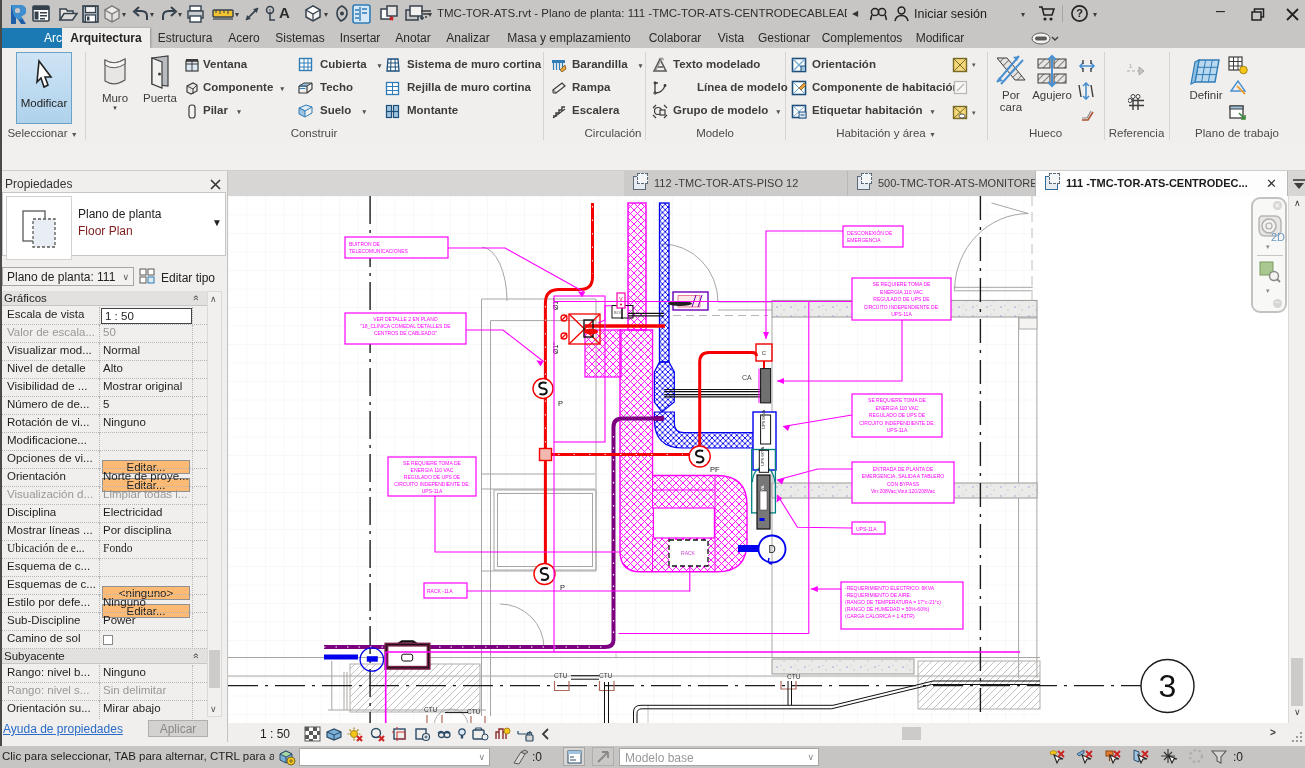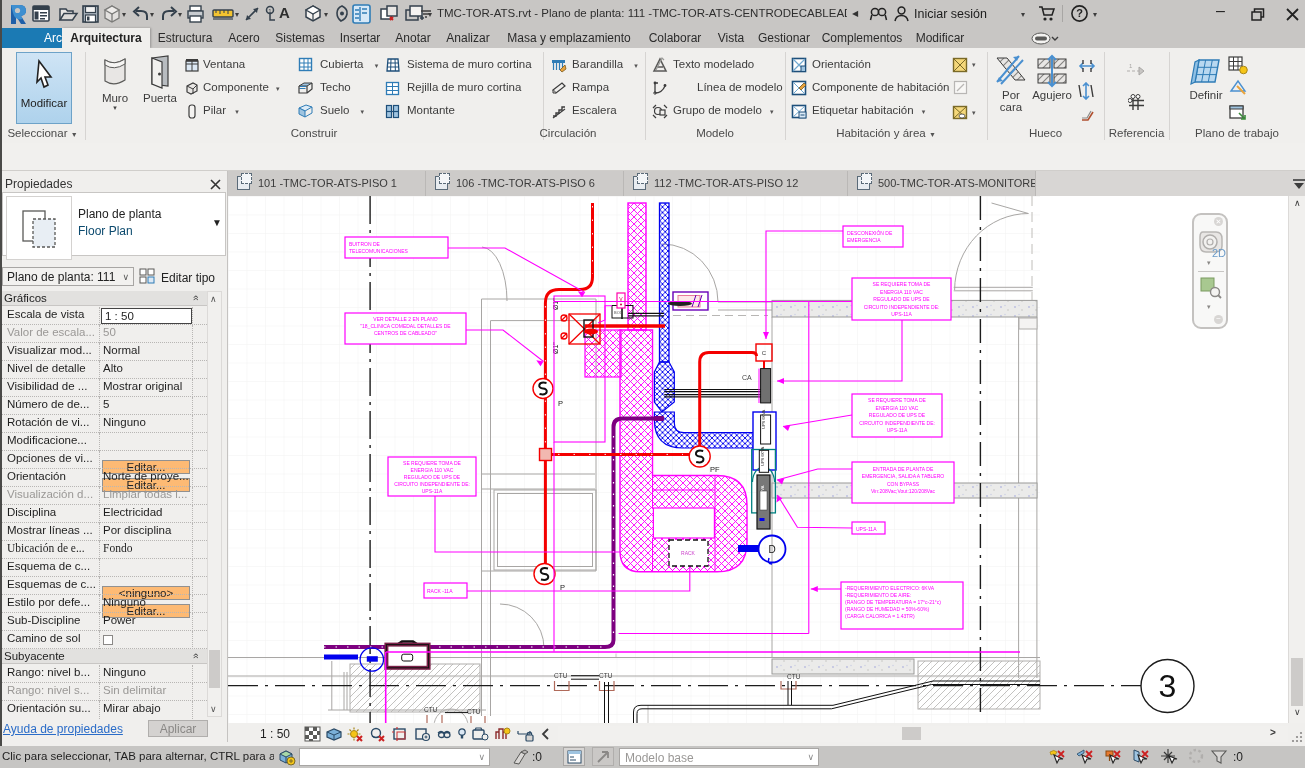--- a/index.html
+++ b/index.html
@@ -17,21 +17,21 @@
 
 #tabrow { position:absolute; left:0; top:28px; width:1305px; height:20px; background:#c8c6c4; font-size:12px; color:#2b2b2b; }
 #tabrow .rtab { position:absolute; top:0; height:20px; line-height:20px; text-align:center; }
 #tab-archivo { left:0; width:62px; background:#1b7ab4; color:#fff;padding-left:44px; }
 #tab-arq { left:62px; width:88px; background:#f0efed; color:#222; }
 
 
 #ribbon { position:absolute; left:0; top:48px; width:1305px; height:95px; background:#f0efed; }
 .psep { position:absolute; top:4px; width:1px; height:88px; background:#d6d4d2; }
 .plabel { position:absolute; top:78px; height:14px; font-size:11.5px; color:#4a4a4a; text-align:center; line-height:14px; }
-.ritem { position:absolute; font-size:11.5px; color:#3c3c3c; white-space:nowrap; }
+.ritem { position:absolute; font-size:11.5px; color:#3c3c3c; white-space:nowrap;font-weight:bold; }
 .bigbtn { position:absolute; text-align:center; font-size:11.5px; color:#3c3c3c; }
 .dd { color:#555; font-size:7px; }
 
 
 #optbar { position:absolute; left:0; top:143px; width:1305px; height:28px; background:#f1f0ee; border-bottom:1px solid #d0cecb; }
 
 
 #props { position:absolute; left:0; top:171px; width:228px; height:571px; background:#f0efed; border-right:1px solid #c5c3c1; font-size:11.5px; color:#222; }
 
 .prow { position:absolute; left:0; width:207px; height:18px; border-bottom:1px dotted #b8b6b4; font-size:11.5px; }
@@ -298,21 +298,21 @@
     <svg class="abs" style="left:551px; top:33px;" width="16" height="14" viewBox="0 0 16 14">
         <path d="M2 9 L11 2 L14 5 L5 12 Z" fill="#f0efed" stroke="#3c3c3c" stroke-width="1.2"></path>
         <path d="M2 9 L2 12 L5 12" fill="#d8d6d4" stroke="#3c3c3c" stroke-width="1"></path>
       </svg>
     <div class="ritem" style="left:572px; top:33px;">Rampa</div>
     <svg class="abs" style="left:551px; top:56px;" width="16" height="15" viewBox="0 0 16 15">
         <path d="M2 12 L5 12 L5 9 L8 9 L8 6 L11 6 L11 3 L14 3" fill="none" stroke="#3c3c3c" stroke-width="1.4"></path>
         <path d="M2 14 L14 5" stroke="#3c3c3c" stroke-width="1.2"></path>
       </svg>
     <div class="ritem" style="left:572px; top:56px;">Escalera</div>
-    <div class="plabel" style="left:517px; width:102px;">Circulación</div>
+    <div class="plabel" style="left:562px; width:102px;">Circulación</div>
 
     <svg class="abs" style="left:652px; top:9px;" width="16" height="16" viewBox="0 0 16 16">
         <path d="M2 14 L8 2 L14 14 Z M5 10 L11 10" fill="none" stroke="#5a5a58" stroke-width="1.6"></path>
         <path d="M4 13 L10 1 L12 3" fill="none" stroke="#9a9a98" stroke-width="1.2"></path>
       </svg>
     <div class="ritem" style="left:673px; top:10px;">Texto modelado</div>
     <svg class="abs" style="left:652px; top:32px;" width="16" height="16" viewBox="0 0 16 16">
         <path d="M3 3 L3 13 M3 3 L6 3 M3 13 Q10 13 13 6" fill="none" stroke="#3c3c3c" stroke-width="1.3"></path>
         <circle cx="3" cy="3" r="1.4" fill="#3c3c3c"></circle>
         <circle cx="13" cy="5.5" r="1.4" fill="#3c3c3c"></circle>
@@ -446,21 +446,21 @@
       </svg>
 
     <div class="abs" style="left:2px; top:21px; width:224px; height:64px; background:#fff; border:1px solid #c8c6c4;">
       <div class="abs" style="left:3px; top:3px; width:66px; height:64px; border:1px solid #d4d2d0; background:#fff;">
         <svg style="position:absolute; left:14px; top:12px;" width="40" height="42" viewBox="0 0 40 42">
           <rect x="2" y="2" width="22" height="30" fill="#fff" stroke="#5a5a58" stroke-width="1.3"></rect>
           <rect x="12" y="10" width="22" height="28" fill="#e8eef4" stroke="#5a5a58" stroke-width="1.3" stroke-dasharray="3 2"></rect>
         </svg>
       </div>
       <div class="abs" style="left:75px; top:14px; font-size:12px; color:#222;">Plano de planta</div>
-      <div class="abs" style="left:75px; top:31px; font-size:12px; color:#0c4a6e;">Floor Plan</div>
+      <div class="abs" style="left:75px; top:31px; font-size:12px; color:#7f1d1d;">Floor Plan</div>
       <div class="abs" style="left:209px; top:24px; font-size:10px; color:#222;">▼</div>
     </div>
 
     <div class="abs" style="left:2px; top:96px; width:132px; height:19px; background:#f2f1ef; border:1px solid #a8a6a4; font-size:12px; color:#222; line-height:18px; padding-left:4px;">Plano de planta: 111 <span style="position:absolute; right:4px; font-size:9px; color:#555;">∨</span></div>
     <svg class="abs" style="left:139px; top:97px;" width="17" height="17" viewBox="0 0 17 17">
         <rect x="1" y="1" width="6" height="6" fill="#fff" stroke="#5a5a58"></rect>
         <rect x="9" y="1" width="6" height="6" fill="#fff" stroke="#5a5a58"></rect>
         <rect x="1" y="9" width="6" height="6" fill="#fff" stroke="#5a5a58"></rect>
         <rect x="9" y="9" width="6" height="6" fill="#dce8f4" stroke="#2f7cb6"></rect>
       </svg>
@@ -562,24 +562,23 @@
     <div class="abs" style="left:207px; top:120px; width:15px; height:426px; background:#f1f0ee; border:1px solid #dcdad8;">
       <div class="abs" style="left:2px; top:2px; font-size:9px; color:#555;">∧</div>
       <div class="abs" style="left:1px; top:358px; width:11px; height:38px; background:#cdcbc9;"></div>
       <div class="abs" style="left:2px; top:412px; font-size:9px; color:#555;">∨</div>
     </div>
 
     <div class="abs" style="left:3px; top:551px; font-size:12px; color:#2a6cc8; text-decoration:underline;">Ayuda de propiedades</div>
     <div class="abs" style="left:148px; top:549px; width:60px; height:17px; background:#d4d2d0; border:1px solid #b0aeac; color:#8a8886; font-size:12px; text-align:center; line-height:16px;">Aplicar</div>
   </div>
   <div id="viewtabs">
-    <div class="vtab" style="left:0px; width:198px;"><span class="vicon"></span>101 -TMC-TOR-ATS-PISO 1</div>
-    <div class="vtab" style="left:198px; width:198px;"><span class="vicon"></span>106 -TMC-TOR-ATS-PISO 6</div>
     <div class="vtab" style="left:396px; width:224px;"><span class="vicon"></span>112 -TMC-TOR-ATS-PISO 12</div>
     <div class="vtab" style="left:620px; width:188px;"><span class="vicon"></span>500-TMC-TOR-ATS-MONITOREO</div>
+    <div class="vtab" style="left:808px; width:252px; background:#fdfdfd; font-weight:bold; color:#1a1a1a;"><span class="vicon vicona"></span>111 -TMC-TOR-ATS-CENTRODEC...<span style="position:absolute; right:10px; top:0px; font-weight:normal; font-size:13px; color:#333;">✕</span></div>
     <svg class="abs" style="left:1064px; top:8px;" width="14" height="11" viewBox="0 0 14 11">
         <path d="M1 1 L13 1" stroke="#3c3c3c" stroke-width="1.6"></path>
         <path d="M2 4 L12 4 L7 10 Z" fill="#3c3c3c"></path>
       </svg>
   </div>
   <div id="canvas">
   <svg width="1060" height="527" viewBox="0 0 1060 527">
     <defs>
       <pattern id="grid" width="18.5" height="18.5" patternUnits="userSpaceOnUse">
         <path d="M18.5 0 L0 0 0 18.5" fill="none" stroke="#f2f2f1" stroke-width="1"></path>
@@ -859,21 +858,21 @@
       <text x="617" y="422">(CARGA CALORICA = 1.43TR)</text>
     </g>
 
     <g font-family="Liberation Sans" font-size="4" fill="#333">
       <text x="537" y="233" transform="rotate(-90 537 233)">UPS 6KVA</text>
       <text x="536" y="270" transform="rotate(-90 536 270)">UPS 6KVA</text>
       <text x="535.5" y="310" transform="rotate(-90 535.5 310)" fill="#fff">UPS 6K VA</text>
     </g>
   </svg>
   
-  <div class="abs" style="left:964px; top:1px; width:36px; height:116px; background:#f8f8f7; border:2px solid #c4c2c0; border-radius:9px;margin-top:16px;">
+  <div class="abs" style="left:1023px; top:1px; width:36px; height:116px; background:#f8f8f7; border:2px solid #c4c2c0; border-radius:9px;">
     <div class="abs" style="right:3px; top:2px; width:9px; height:9px; border-radius:50%; background:#d8d6d4; color:#fff; font-size:7px; text-align:center; line-height:9px;">✕</div>
     <svg class="abs" style="left:3px; top:14px;" width="30" height="30" viewBox="0 0 28 30">
           <path d="M5 3 L18 3 Q24 3 24 10 L24 17 Q24 23 17 23 L8 23 Q2 23 2 16 L2 8 Q2 3 5 3" fill="#e8e6e4" stroke="#b8b6b4" stroke-width="1.5"></path>
           <circle cx="12" cy="13" r="7" fill="#f2f1ef" stroke="#b0aeac" stroke-width="1.5"></circle>
           <circle cx="12" cy="13" r="3" fill="none" stroke="#b0aeac" stroke-width="1.2"></circle>
           <text x="14" y="28" font-size="11" fill="#6a9ac8" font-family="Liberation Sans">2D</text>
         </svg>
     <div class="abs" style="left:13px; top:44px; font-size:7px; color:#8a8886;">▾</div>
     <div class="abs" style="left:4px; top:56px; width:26px; height:1px; background:#c8c6c4;"></div>
     <svg class="abs" style="left:6px; top:62px;" width="22" height="22" viewBox="0 0 22 22">

